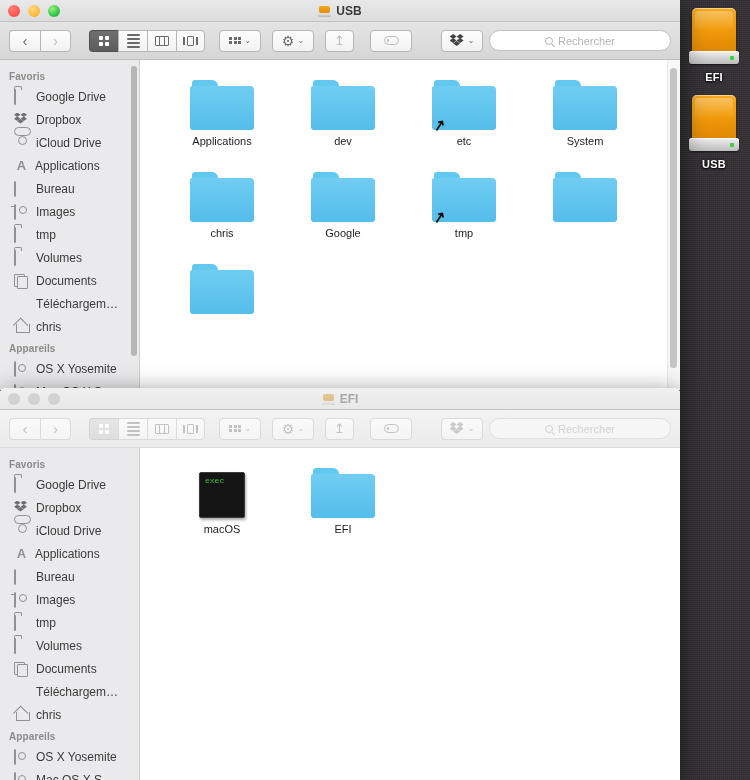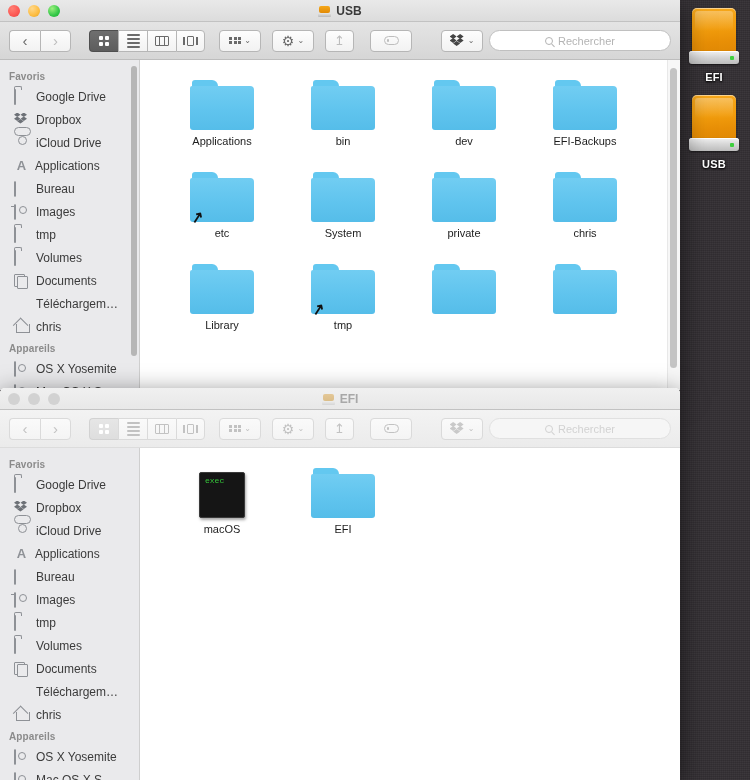--- a/index.html
+++ b/index.html
@@ -507,49 +507,31 @@
           <div class="file">
             <div class="file-ico">
               <div class="folder">
                   <div class="tab"></div>
                   <div class="front"></div>
                 </div>
             </div>
             <div class="file-name">Applications</div>
           </div>
 
+
           <div class="file">
             <div class="file-ico">
               <div class="folder">
                   <div class="tab"></div>
                   <div class="front"></div>
                 </div>
             </div>
-            <div class="file-name">bin</div>
-          </div>
-
-          <div class="file">
-            <div class="file-ico">
-              <div class="folder">
-                  <div class="tab"></div>
-                  <div class="front"></div>
-                </div>
-            </div>
             <div class="file-name">dev</div>
           </div>
 
-          <div class="file">
-            <div class="file-ico">
-              <div class="folder">
-                  <div class="tab"></div>
-                  <div class="front"></div>
-                </div>
-            </div>
-            <div class="file-name">EFI-Backups</div>
-          </div>
 
           <div class="file">
             <div class="file-ico">
               <div class="folder">
                   <div class="tab"></div>
                   <div class="front"></div>
                 <span class="alias">↗</span>
               </div>
             </div>
             <div class="file-name">etc</div>
@@ -559,48 +541,39 @@
           <div class="file">
             <div class="file-ico">
               <div class="folder">
                   <div class="tab"></div>
                   <div class="front"></div>
                 </div>
             </div>
             <div class="file-name">System</div>
           </div>
 
+
           <div class="file">
             <div class="file-ico">
               <div class="folder">
                   <div class="tab"></div>
                   <div class="front"></div>
                 </div>
             </div>
-            <div class="file-name">private</div>
+            <div class="file-name">chris</div>
           </div>
 
           <div class="file">
             <div class="file-ico">
               <div class="folder">
                   <div class="tab"></div>
                   <div class="front"></div>
                 </div>
             </div>
-            <div class="file-name">chris</div>
-          </div>
-
-          <div class="file">
-            <div class="file-ico">
-              <div class="folder">
-                  <div class="tab"></div>
-                  <div class="front"></div>
-                </div>
-            </div>
-            <div class="file-name">Library</div>
+            <div class="file-name">Google</div>
           </div>
 
           <div class="file">
             <div class="file-ico">
               <div class="folder">
                   <div class="tab"></div>
                   <div class="front"></div>
                 <span class="alias">↗</span>
               </div>
             </div>

